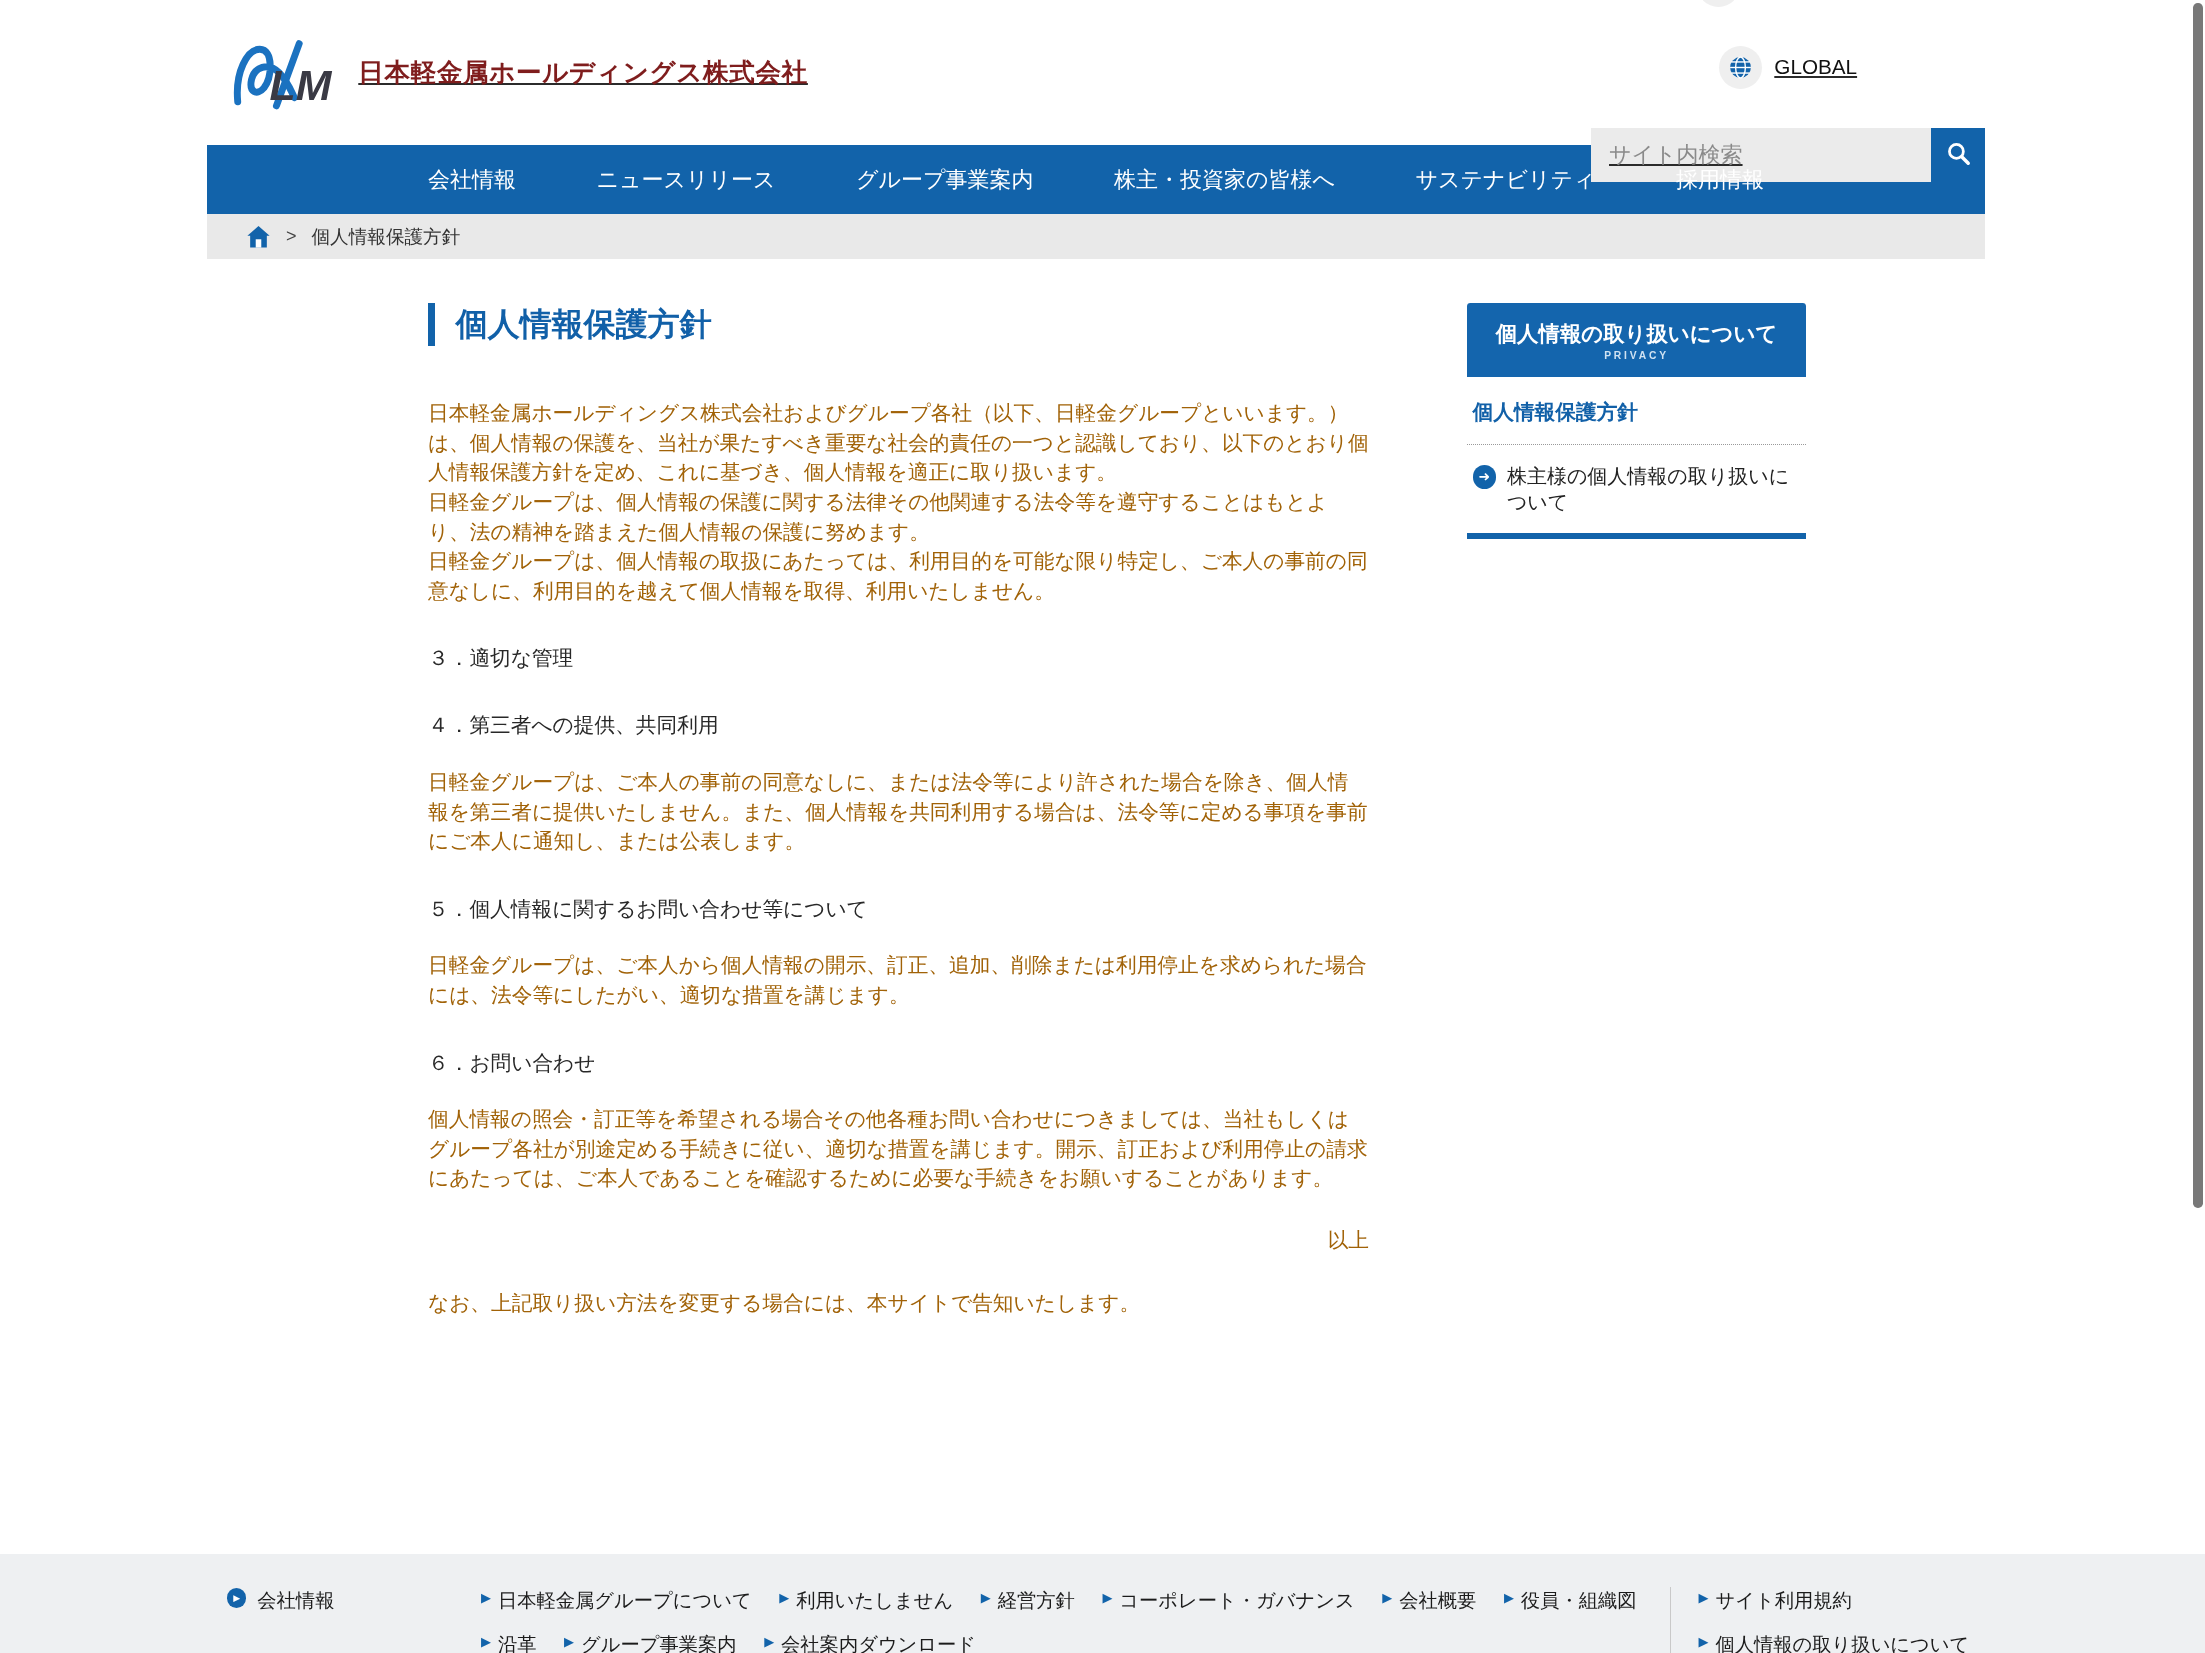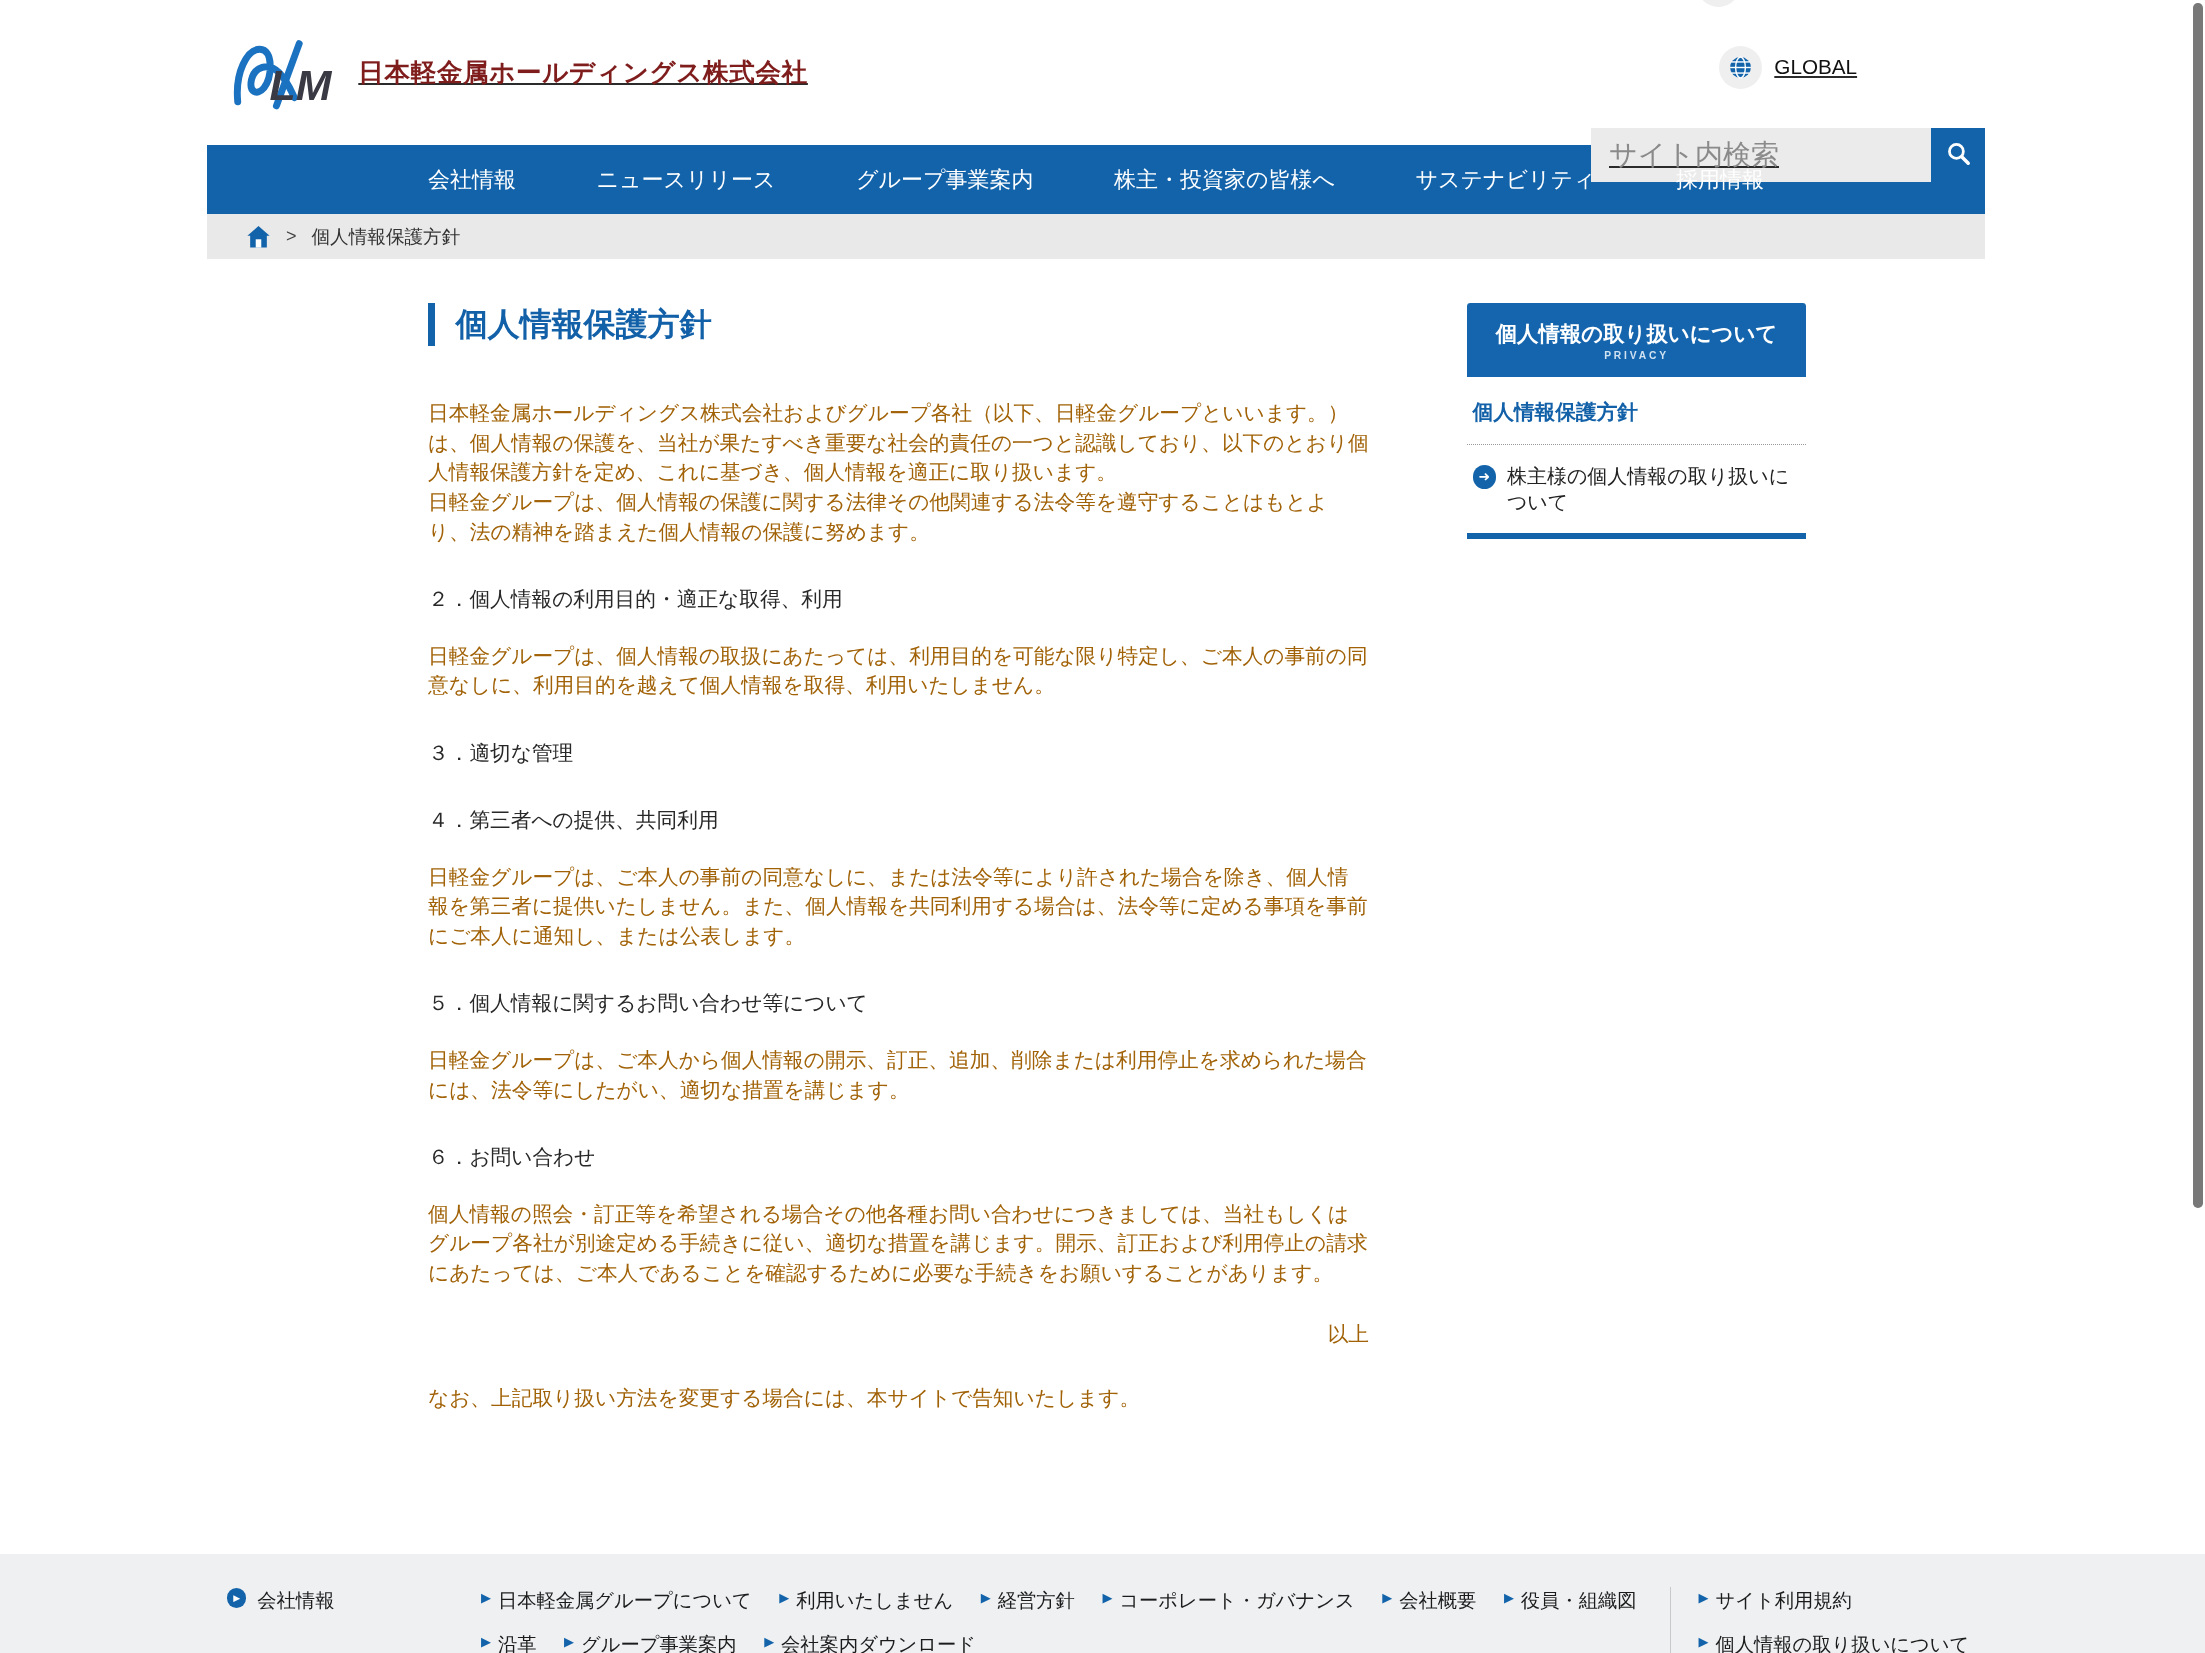--- a/index.html
+++ b/index.html
@@ -11,21 +11,21 @@
   .site-header { height:145px; display:flex; align-items:center; }
   .site-header .container { display:flex; align-items:center; justify-content:space-between;text-decoration:underline; }
   .logo { display:flex; align-items:center; gap:9.6px; margin-left:20.7px; cursor:pointer; }
   .logo-name { font-size:25.5px; font-weight:800; color:#7f1d1d; letter-spacing:0.7px; }
   .header-right { display:flex; align-items:center; gap:39px;flex-direction:column; }
   .hlink { display:flex; align-items:center; gap:12.4px; font-size:20.7px; color:#111; cursor:pointer; }
   .icon-circle { width:43px; height:43px; border-radius:50%; background:#efefef;
     display:flex; align-items:center; justify-content:center; }
   .searchbox { display:flex; height:54px; }
   .searchbox input { width:340px; height:54px; background:#ebebeb; border:none; outline:none;
-    font-size:28px; padding:0 18px; color:#333; font-family:inherit; }
+    font-size:22px; padding:0 18px; color:#333; font-family:inherit; }
   .searchbox input::placeholder { color:#8a8a8a; }
   .search-btn { width:54px; height:54px; background:#1263aa; border:none; cursor:pointer;
     display:flex; align-items:center; justify-content:center; }
 
   
   .global-nav { background:#1263aa; height:69px; width:1778px; margin-left:207px; }
   .global-nav ul { list-style:none; height:100%; display:flex; align-items:center;
     justify-content:space-between; padding:0 221px; }
   .global-nav li { color:#ffffff; font-size:22px; cursor:pointer; white-space:nowrap; }
 
@@ -155,21 +155,20 @@
 
 <div class="container main-wrap">
 
   <article class="article">
     <h1 class="page-title">個人情報保護方針</h1>
 
     <p class="intro">日本軽金属ホールディングス株式会社およびグループ各社（以下、日軽金グループといいます。）は、個人情報の保護を、当社が果たすべき重要な社会的責任の一つと認識しており、以下のとおり個人情報保護方針を定め、これに基づき、個人情報を適正に取り扱います。</p>
 
     <p>日軽金グループは、個人情報の保護に関する法律その他関連する法令等を遵守することはもとより、法の精神を踏まえた個人情報の保護に努めます。</p>
 
-    <h3>２．個人情報の利用目的・適正な取得、利用</h3>
     <p>日軽金グループは、個人情報の取扱にあたっては、利用目的を可能な限り特定し、ご本人の事前の同意なしに、利用目的を越えて個人情報を取得、利用いたしません。</p>
 
     <h3>３．適切な管理</h3>
 
     <h3>４．第三者への提供、共同利用</h3>
     <p>日軽金グループは、ご本人の事前の同意なしに、または法令等により許された場合を除き、個人情報を第三者に提供いたしません。また、個人情報を共同利用する場合は、法令等に定める事項を事前にご本人に通知し、または公表します。</p>
 
     <h3>５．個人情報に関するお問い合わせ等について</h3>
     <p>日軽金グループは、ご本人から個人情報の開示、訂正、追加、削除または利用停止を求められた場合には、法令等にしたがい、適切な措置を講じます。</p>
 

